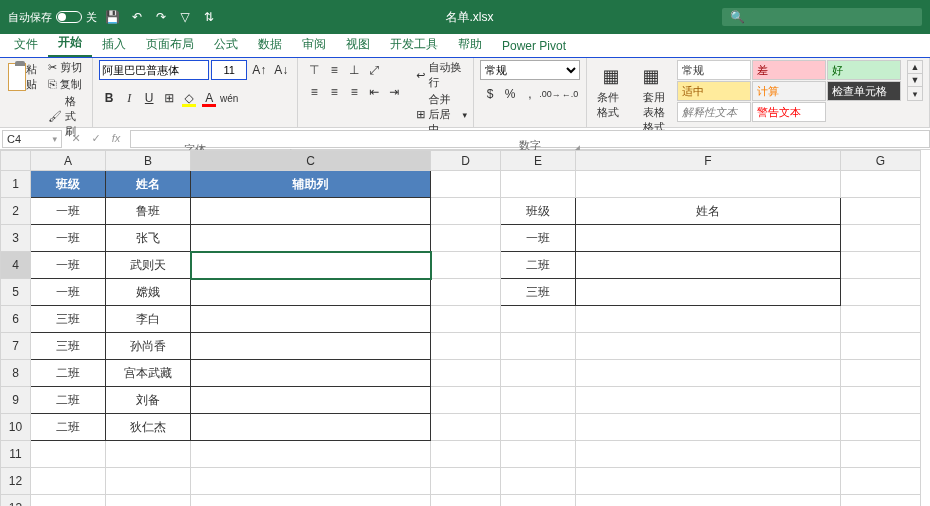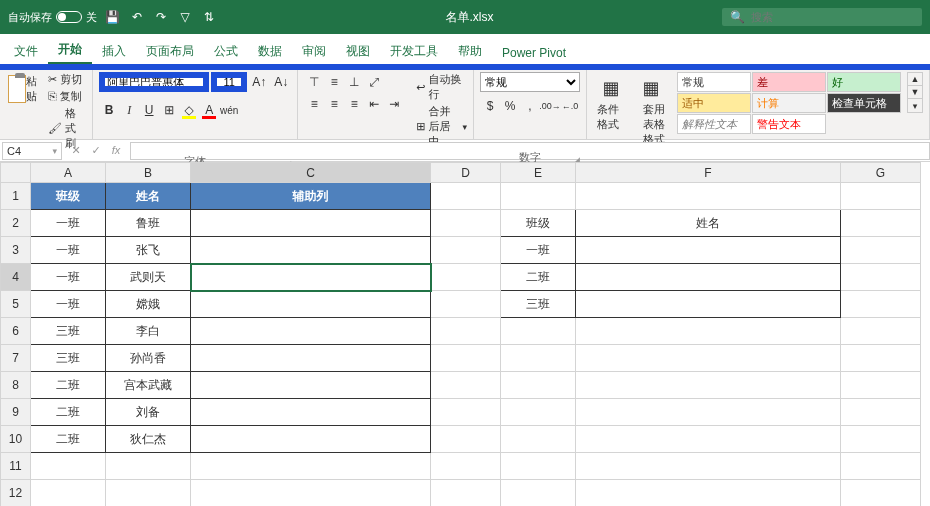--- a/index.html
+++ b/index.html
@@ -7,39 +7,39 @@
 
 .titlebar { background: #217346; height: 34px; display: flex; align-items: center; color: #fff; padding: 0 8px; gap: 8px; }
 .titlebar .autosave { display: flex; align-items: center; gap: 4px; font-size: 11px; }
 .titlebar .toggle { width: 26px; height: 12px; border: 1px solid #fff; border-radius: 6px; position: relative; }
 .titlebar .toggle::after { content: ""; position: absolute; width: 8px; height: 8px; background: #fff; border-radius: 50%; top: 1px; left: 1px; }
 .titlebar .qat-icon { width: 16px; height: 16px; display: flex; align-items: center; justify-content: center; cursor: pointer; font-size: 12px; }
 .titlebar .filename { flex: 1; text-align: center; font-size: 12px; }
 .titlebar .search { background: #3f8b60; display: flex; align-items: center; padding: 2px 8px; gap: 6px; width: 200px; height: 18px; border-radius: 2px; }
 .titlebar .search input { background: transparent; border: none; color: #fff; font-size: 11px; outline: none; flex: 1; }
 
-.tabs { background: #fff; border-bottom: 6px solid #1d4ed8; display: flex; height: 36px; align-items: flex-end; padding-left: 4px; }
+.tabs { background: #fff; border-bottom: 1px solid #1d4ed8; display: flex; height: 24px; align-items: flex-end; padding-left: 4px; }
 .tabs .tab { padding: 4px 10px; font-size: 12px; cursor: pointer; color: #217346; }
 .tabs .tab.active { border-bottom: 2px solid #217346; font-weight: bold; }
 
 .ribbon { background: #f3f2f1; border-bottom: 1px solid #d4d4d4; display: flex; height: 70px; }
 .ribbon-group { border-right: 1px solid #d4d4d4; padding: 2px 6px 0; display: flex; flex-direction: column; }
 .ribbon-group .content { flex: 1; display: flex; align-items: flex-start; gap: 4px; }
 .ribbon-group .label { text-align: center; font-size: 11px; color: #666; padding: 2px 0; position: relative; margin-top: 32px; }
 .ribbon-group .label .launcher { position: absolute; right: 0; bottom: 2px; font-size: 9px; color: #999; cursor: pointer; }
 
 .clipboard .paste { display: flex; flex-direction: row; align-items: center; cursor: pointer; padding: 2px 2px; width: 38px; }
 .clipboard .paste-icon { width: 24px; height: 28px; background: #fff; border: 1px solid #d4a04a; position: relative; }
 .clipboard .paste-icon::before { content: ""; position: absolute; top: -3px; left: 6px; width: 10px; height: 5px; background: #888; border-radius: 2px 2px 0 0; }
 .clipboard .paste span { font-size: 11px; }
 .clipboard .side { display: flex; flex-direction: column; gap: 2px; font-size: 11px; }
 .clipboard .side div { display: flex; align-items: center; gap: 3px; cursor: pointer; }
 
 .font-group .row1 { display: flex; gap: 2px; align-items: center; margin-bottom: 4px; }
-.font-group select, .font-group input { border: 6px solid #1d4ed8; font-size: 11px; height: 20px; background: #fff; }
+.font-group select, .font-group input { border: 1px solid #1d4ed8; font-size: 11px; height: 20px; background: #fff; }
 .font-group .font-name { width: 110px; padding: 0 2px; }
 .font-group .font-size { width: 36px; text-align: center; }
 .font-group .btn, .align-group .btn, .number-group .btn { width: 20px; height: 20px; display: flex; align-items: center; justify-content: center; cursor: pointer; font-size: 12px; border: 1px solid transparent; }
 .font-group .row2 { display: flex; gap: 0; align-items: center; }
 .font-group .bold { font-weight: bold; }
 .font-group .italic { font-style: italic; font-family: serif; }
 .font-group .underline { text-decoration: underline; }
 
 .align-group .rows { display: flex; flex-direction: column; gap: 2px; }
 .align-group .row { display: flex; gap: 0; }
@@ -96,21 +96,20 @@
     <span>关</span>
   </div>
   <span class="qat-icon">💾</span>
   <span class="qat-icon">↶</span>
   <span class="qat-icon">↷</span>
   <span class="qat-icon">▽</span>
   <span class="qat-icon">⇅</span>
   <div class="filename">名单.xlsx</div>
   <div class="search">
     <span>🔍</span>
-    <input placeholder="搜索" style="">
   </div>
 </div>
 
 <div class="tabs">
   <div class="tab">文件</div>
   <div class="tab active">开始</div>
   <div class="tab">插入</div>
   <div class="tab">页面布局</div>
   <div class="tab">公式</div>
   <div class="tab">数据</div>

